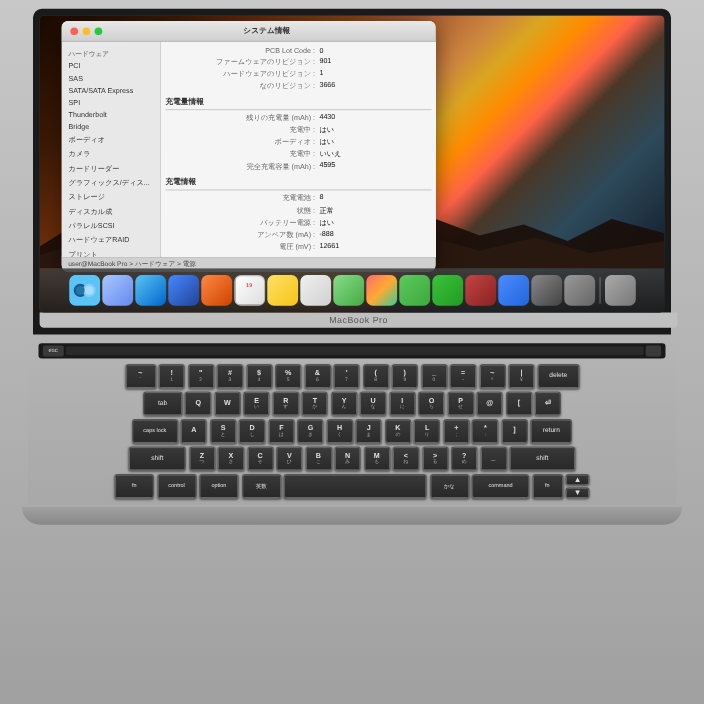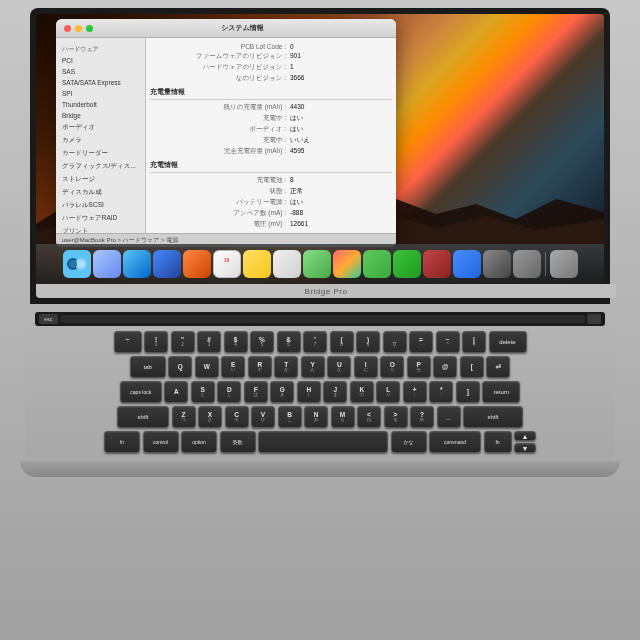--- a/index.html
+++ b/index.html
@@ -447,21 +447,21 @@
         <div class="dock-icon" style="background:linear-gradient(135deg,#c44444,#882222)"></div>
         <div class="dock-icon" style="background:linear-gradient(135deg,#4a8cff,#2266dd)"></div>
         <div class="dock-icon" style="background:linear-gradient(135deg,#888,#444)"></div>
         <div class="dock-icon" style="background:linear-gradient(135deg,#999,#666)"></div>
         <div style="width:1px;height:24px;background:rgba(255,255,255,0.3);margin:0 2px;"></div>
         <div class="dock-icon" style="background:linear-gradient(135deg,#aaa,#777)"></div>
       </div>
     </div>
 
     <div class="macbook-name-bar">
-      <span class="macbook-name">Bridge Pro</span>
+      <span class="macbook-name">MacBook Pro</span>
     </div>
   </div>
 
   <div class="keyboard-area">
 
     <div class="touch-bar">
       <div class="touch-bar-esc">esc</div>
       <div style="flex:1;height:8px;background:#2a2a2a;border-radius:2px;"></div>
       <div style="width:14px;height:10px;background:#3a3a3a;border-radius:2px;"></div>
     </div>

